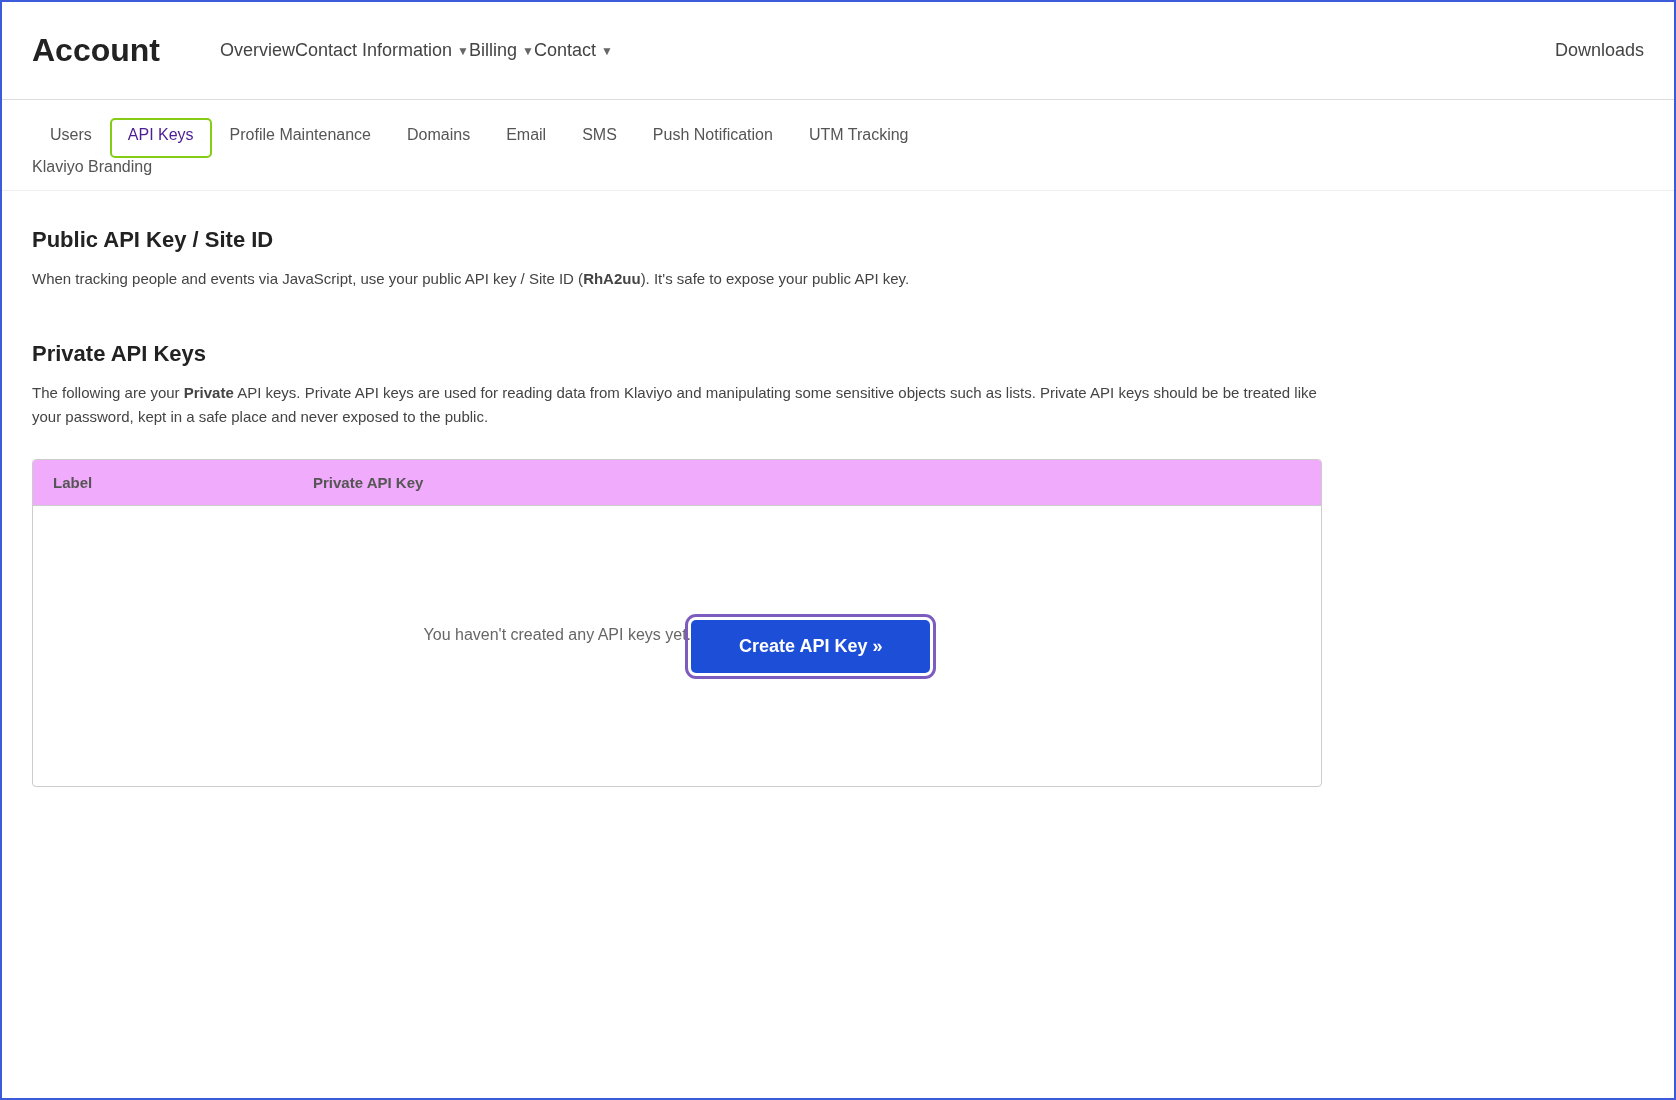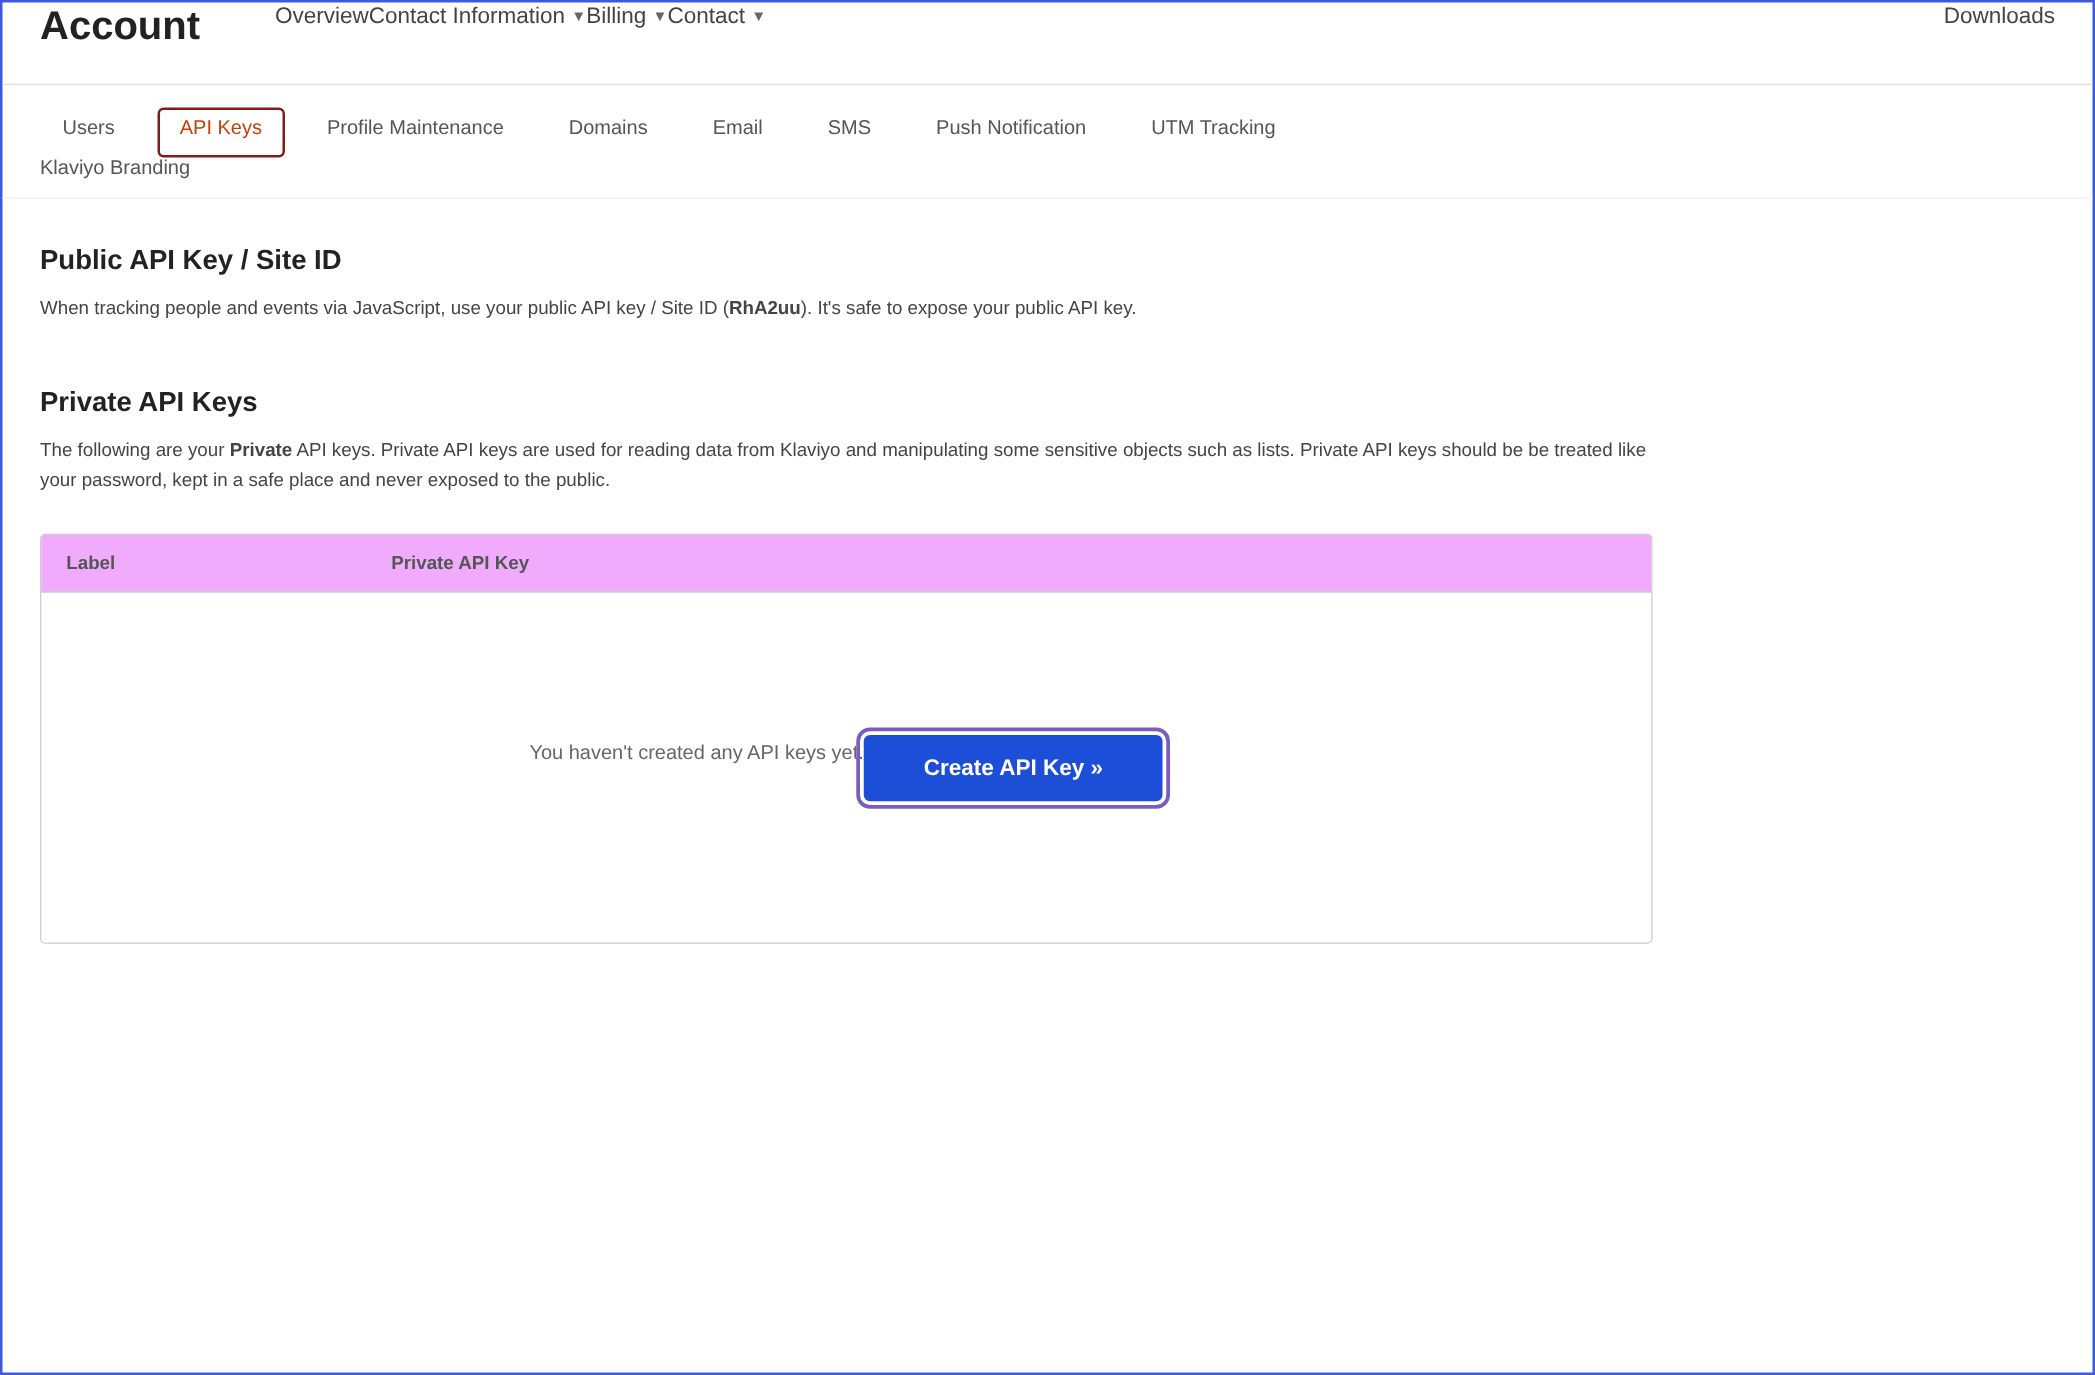--- a/index.html
+++ b/index.html
@@ -18,23 +18,23 @@
     .outer-border {
       border: 2px solid #3b5bdb;
       min-height: 1100px;
       width: 1676px;
       position: relative;
     }
 
     
     .top-nav {
       display: flex;
-      align-items: flex-start;
+      align-items: center;
       padding: 0 30px;
-      height: 66px;
+      height: 98px;
       border-bottom: 1px solid #ddd;
     }
 
     .nav-brand {
       font-size: 32px;
       font-weight: 700;
       color: #222;
       margin-right: 60px;
       white-space: nowrap;
     }
@@ -69,22 +69,22 @@
 
     .tab-item {
       font-size: 16px;
       color: #555;
       padding: 8px 18px 14px 18px;
       cursor: pointer;
       white-space: nowrap;
     }
 
     .tab-item.active {
-      color: #c2410c;
-      border: 2px solid #7f1d1d;
+      color: #4c1d95;
+      border: 2px solid #84cc16;
       border-radius: 5px;
       padding: 6px 16px 12px 16px;
       font-weight: 500;
     }
 
     .tab-item-small {
       font-size: 16px;
       color: #555;
       cursor: pointer;
       padding: 4px 0;
@@ -176,21 +176,21 @@
 
     
     .sub-nav-wrapper {
       border-bottom: 1px solid #eee;
     }
 
     .sub-nav-top {
       display: flex;
       align-items: center;
       padding: 18px 30px 0 30px;
-      gap: 16px;
+      gap: 0;
     }
 
     .sub-nav-bottom {
       padding: 0 30px 14px 30px;
     }
   </style>
 </head>
 <body>
 
 <div class="outer-border">

